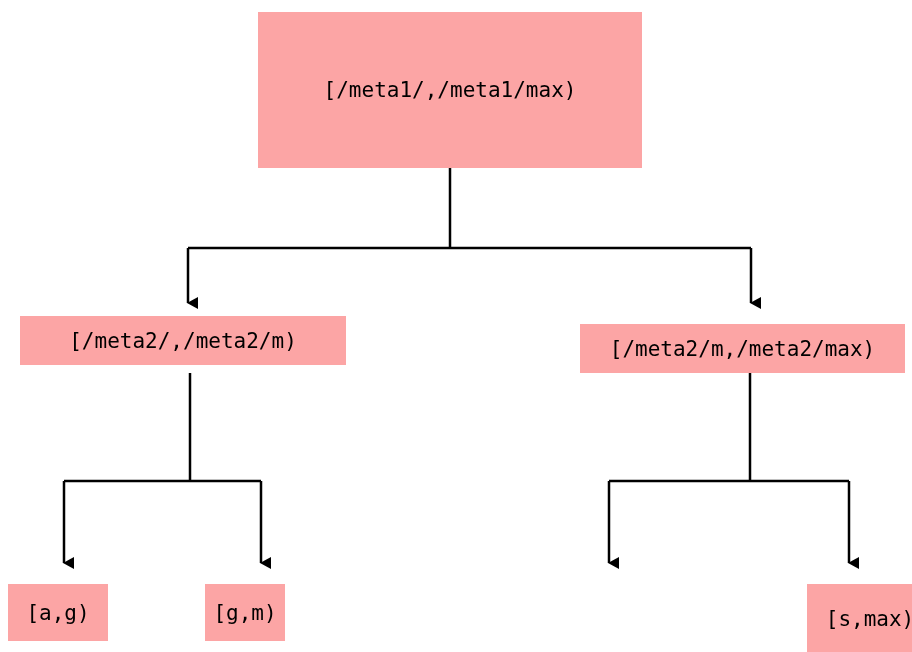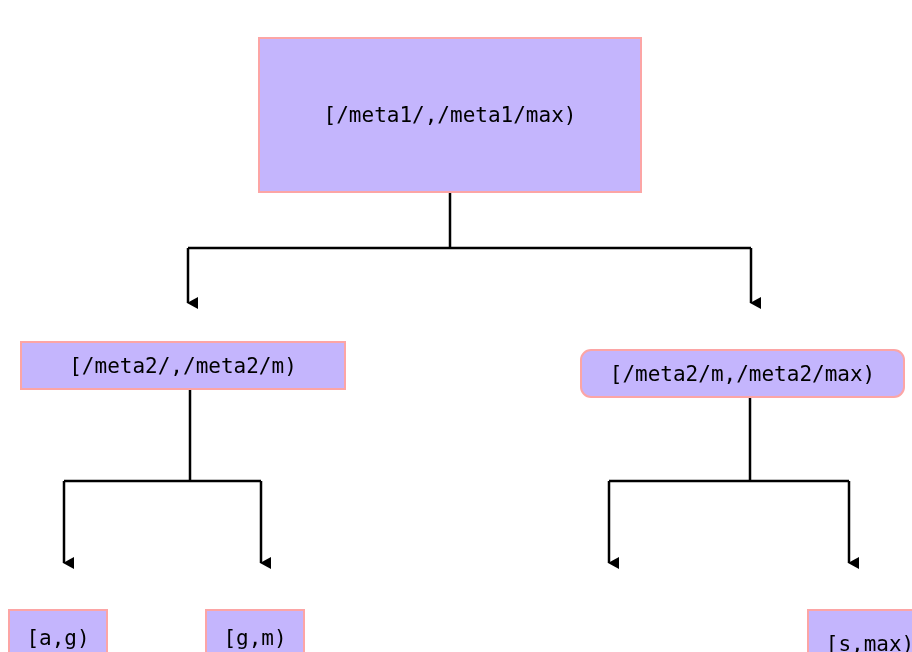--- a/index.html
+++ b/index.html
@@ -23,27 +23,26 @@
   #edge-layer {
     position: absolute;
     left: 0;
     top: 0;
     width: 912px;
     height: 652px;
   }
   .tree-node {
     position: absolute;
     box-sizing: border-box;
-    background: #c4b5fd;
-    border: 2px solid #fca5a5;
+    background: #fca5a5;
+    border: 8px solid #fca5a5;
     display: flex;
     align-items: center;
     justify-content: center;
     text-align: center;
-    margin-top: 25px;
   }
   .node-label {
     color: #000000;
     white-space: pre;
     letter-spacing: 0px;
   }
   .level-0 .node-label { font-size: 21px; }
   .level-1 .node-label { font-size: 21px; }
   .level-2 .node-label { font-size: 21px; }
 </style>
@@ -88,29 +87,29 @@
   </svg>
 
   <div class="tree-node level-0" id="node-root" style="left: 258px; top: 12px; width: 384px; height: 156px;">
     <span class="node-label">[/meta1/,/meta1/max)</span>
   </div>
 
   <div class="tree-node level-1" id="node-meta2-left" style="left: 20px; top: 316px; width: 326px; height: 49px;">
     <span class="node-label">[/meta2/,/meta2/m)</span>
   </div>
 
-  <div class="tree-node level-1" id="node-meta2-right" style="left: 580px; top: 324px; width: 325px; height: 49px; border-radius: 11px;">
+  <div class="tree-node level-1" id="node-meta2-right" style="left: 580px; top: 324px; width: 325px; height: 49px;">
     <span class="node-label">[/meta2/m,/meta2/max)</span>
   </div>
 
   <div class="tree-node level-2" id="node-leaf-ag" style="left: 8px; top: 584px; width: 100px; height: 57px;">
     <span class="node-label">[a,g)</span>
   </div>
 
-  <div class="tree-node level-2" id="node-leaf-gm" style="left: 205px; top: 584px; width: 100px; height: 57px;">
+  <div class="tree-node level-2" id="node-leaf-gm" style="left: 205px; top: 584px; width: 80px; height: 57px;">
     <span class="node-label">[g,m)</span>
   </div>
 
 
   <div class="tree-node level-2" id="node-leaf-smax" style="left: 807px; top: 584px; width: 126px; height: 70px;">
     <span class="node-label">[s,max)</span>
   </div>
 
 </div>
 

